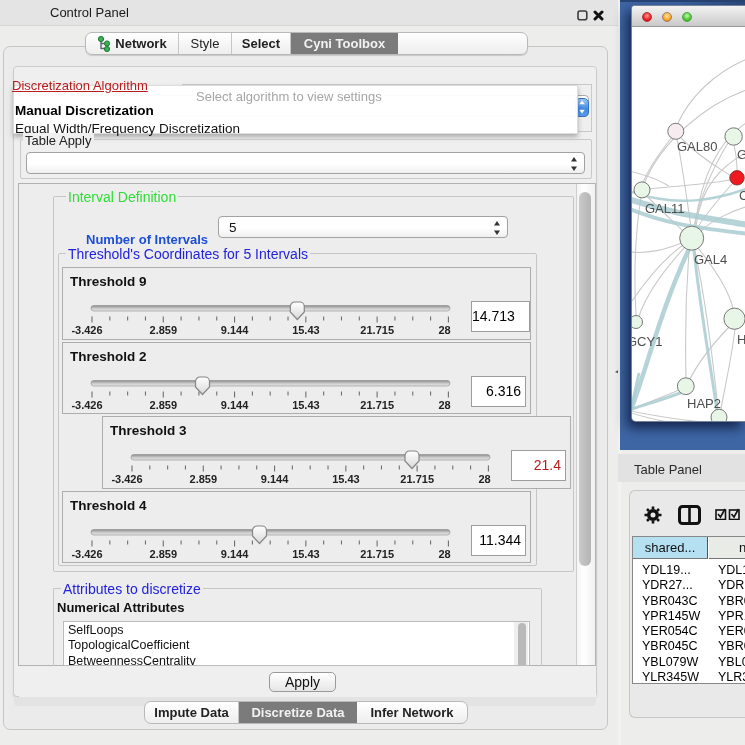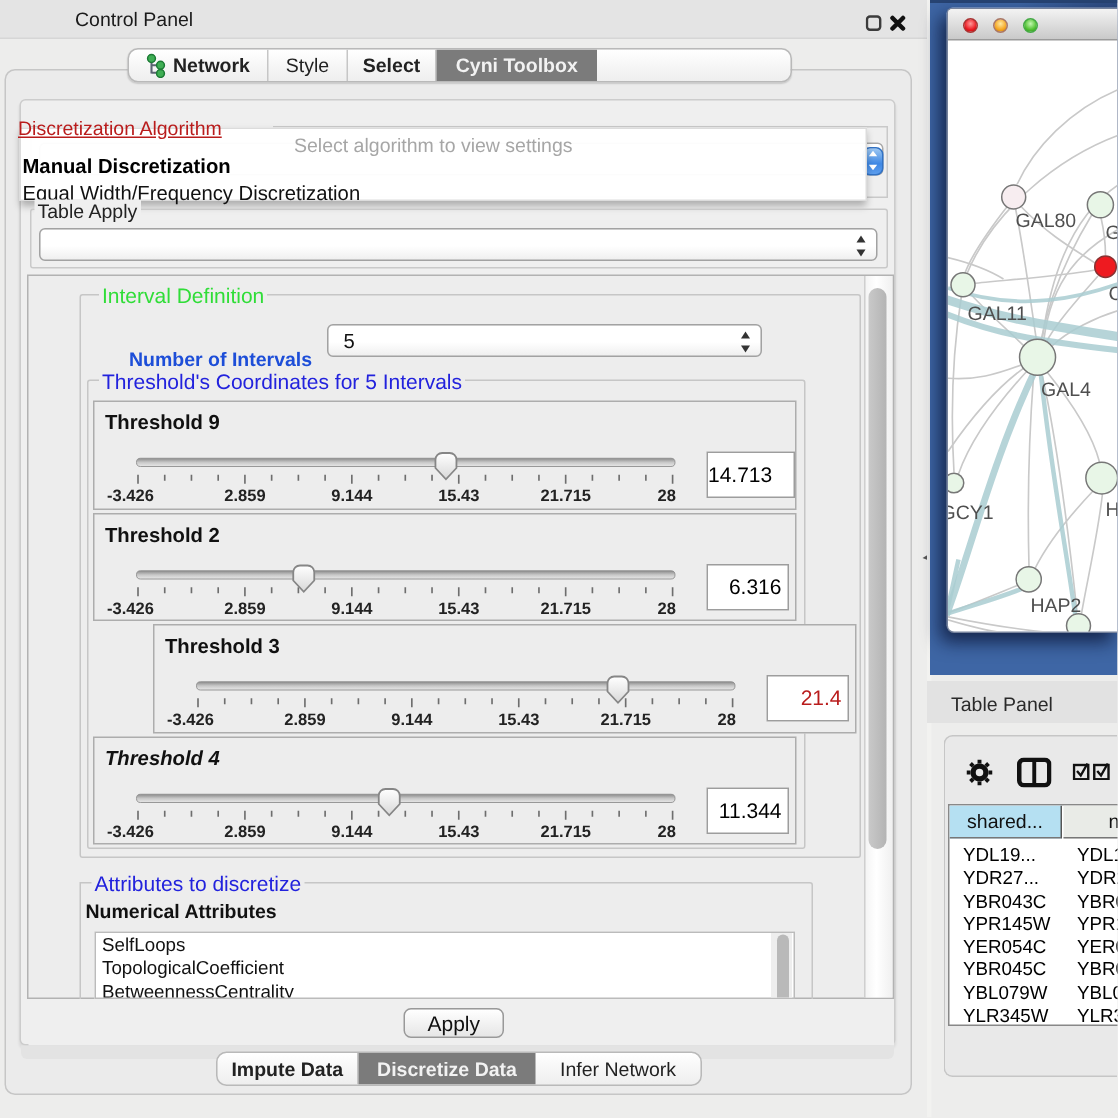--- a/index.html
+++ b/index.html
@@ -229,21 +229,21 @@
           <text x="171.6" y="38">9.144</text>
           <text x="242.9" y="38">15.43</text>
           <text x="314.2" y="38">21.715</text>
           <text x="381.5" y="38">28</text>
       </g>
       <path transform="translate(301,5)" d="M1 5.5 A4.5 4.5 0 0 1 5.5 1 H10.5 A4.5 4.5 0 0 1 15 5.5 V11 L8 18.5 L1 11 Z" fill="url(#th2)" stroke="#868686" stroke-width="1.2"></path>
     </svg>
     <div class="abs" style="left:408px;top:33px;width:55px;height:31px;background:#fff;border:1px solid #9d9d9d;font-size:14px;color:#b91c1c;text-align:right;line-height:29px;padding-right:4px;">21.4</div>
   </div>
     <div class="abs" style="left:62px;top:490.5px;width:469px;height:72.5px;border:1px solid #adadad;background:#ededed;">
-    <div class="abs" style="left:7px;top:6px;font-size:13.5px;font-weight:bold;color:#111;font-style:italic;">Threshold 4</div>
+    <div class="abs" style="left:7px;top:6px;font-size:13.5px;font-weight:bold;color:#111;">Threshold 4</div>
     <svg class="abs" style="left:0;top:28px;" width="469" height="44" viewBox="0 0 469 44">
       <rect x="28" y="9.5" width="359" height="5.5" rx="2.7" fill="url(#trk3)" stroke="#8f8f8f" stroke-width="0.6"></rect>
       <defs>
           <linearGradient id="trk3" x1="0" y1="0" x2="0" y2="1">
             <stop offset="0" stop-color="#8a8a8a"></stop>
             <stop offset="0.5" stop-color="#c8c8c8"></stop>
             <stop offset="1" stop-color="#e8e8e8"></stop>
           </linearGradient>
       <linearGradient id="th3" x1="0" y1="0" x2="0" y2="1">
             <stop offset="0" stop-color="#ffffff"></stop>
@@ -298,21 +298,21 @@
 
 <div class="abs" style="left:19px;top:666px;width:577px;height:31px;background:#efefef;"></div>
 
 <div class="abs" style="left:269px;top:672px;width:67px;height:20px;background:linear-gradient(#ffffff,#e6e6e6);border:1px solid #999;border-radius:5px;text-align:center;font-size:14px;color:#111;line-height:18px;">Apply</div>
 
 <div class="abs" style="left:14px;top:697px;width:582px;height:9px;background:#e3e3e3;border-radius:0 0 4px 4px;"></div>
 
 <div class="abs" style="left:144px;top:701px;width:324px;height:23px;background:linear-gradient(#ffffff,#eeeeee);border:1px solid #b9b9b9;border-radius:7px;overflow:hidden;display:flex;">
   <div style="width:94px;border-right:1px solid #c6c6c6;display:flex;align-items:center;justify-content:center;font-size:13px;font-weight:bold;color:#222;">Impute Data</div>
   <div style="width:118px;background:#7b7b7b;display:flex;align-items:center;justify-content:center;font-size:13px;font-weight:bold;color:#f2f2f2;">Discretize Data</div>
-  <div style="flex:1;display:flex;align-items:center;justify-content:center;font-size:13px;font-weight:normal;color:#222;">Infer Network</div>
+  <div style="flex:1;display:flex;align-items:center;justify-content:center;font-size:13px;font-weight:bold;color:#222;">Infer Network</div>
 </div>
 
 <svg class="abs" style="left:614px;top:368px;" width="7" height="7" viewBox="0 0 7 7">
     <path d="M6 1 L1 4 L6 6 Z" fill="#555"></path>
   </svg>
 
 <div class="abs" style="left:618px;top:0;width:3px;height:745px;background:#f2f2f0;"></div>
 
 <div class="abs" style="left:620px;top:0;width:125px;height:450px;background:#3e66a5;border-top:2px solid #274473;">
   <div class="abs" style="left:0;top:0;width:100%;height:100%;background:radial-gradient(ellipse at 100% 0%, rgba(0,0,25,0.28), rgba(0,0,0,0) 38%);"></div>

